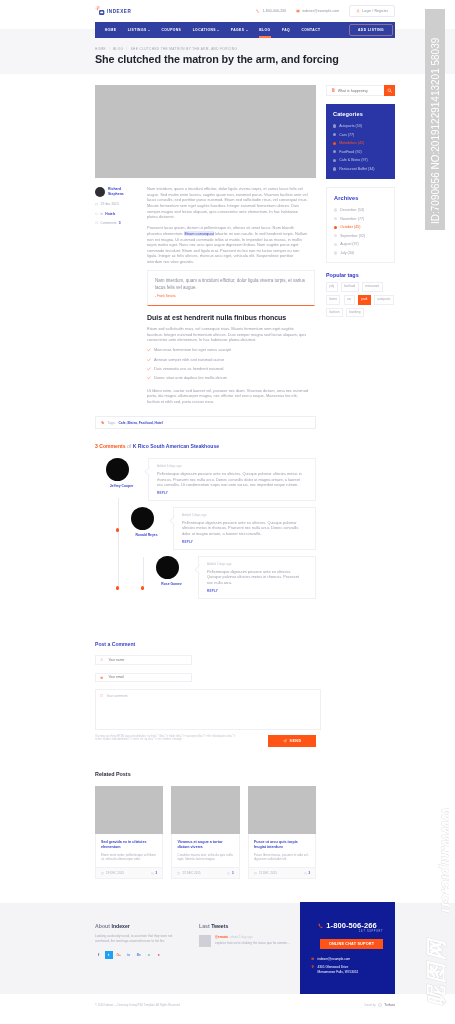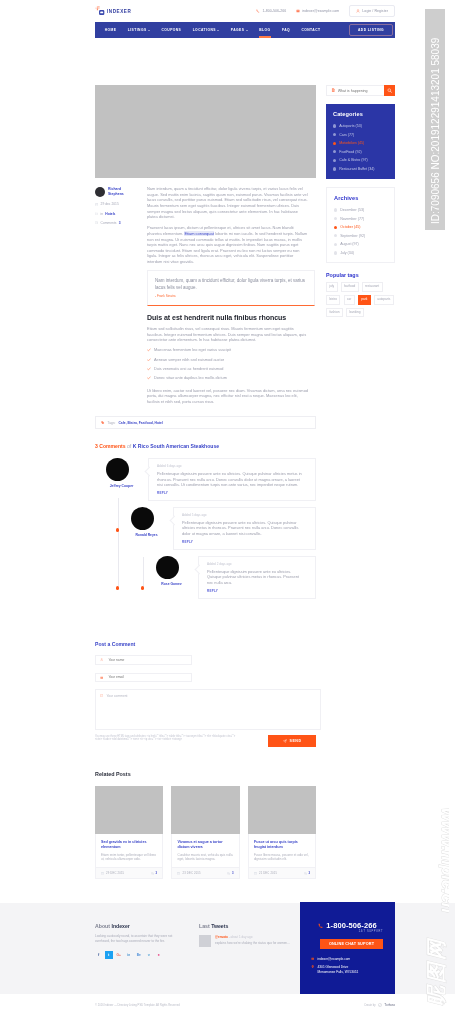--- a/index.html
+++ b/index.html
@@ -158,20 +158,32 @@
   .tagtitle{font-size:5.4px;color:#2f35cc;font-weight:bold;margin:9px 0 4px;}
   .tags{display:flex;flex-wrap:wrap;gap:3.1px;width:70px;}
   .tag{border:1px solid #eeeef2;font-size:3.15px;color:#a5a7b5;padding:2.3px 2.4px;background:#fff;line-height:1;}
   .tag.on{background:#ff5416;color:#fff;border-color:#ff5416;}
 </style>
 </head>
 <body>
 
 <div class="page">
 
+  <div class="band">
+    <div class="wrap">
+      <div class="crumbs">
+          <span>HOME</span>
+          <span class="sep">/</span>
+          <span>BLOG</span>
+          <span class="sep">/</span>
+          <span>SHE CLUTCHED THE MATRON BY THE ARM, AND FORCING</span>
+        </div>
+      <div class="ptitle">She clutched the matron by the arm, and forcing</div>
+    </div>
+  </div>
 
   <div class="wrap">
     <div class="topbar">
       <div class="logo">
         <span>
           <svg width="9.5" height="9.5" viewBox="0 0 24 24" style="margin-bottom:.5px">
             <path d="M13.4 10.2 H20.4 A3.2 3.2 0 0 1 23.6 13.4 V19.4 A3.2 3.2 0 0 1 20.4 22.6 H13.4 A3.2 3.2 0 0 1 10.2 19.4 V13.4 A3.2 3.2 0 0 1 13.4 10.2 Z
                      M15.2 14.2 A2.2 2.2 0 0 0 15.2 18.6 H18.6 A2.2 2.2 0 0 0 18.6 14.2 Z" fill="#3a49ae" fill-rule="evenodd"></path>
             <rect x="4.6" y="0.4" width="3.2" height="3.2" rx=".9" fill="#ffb59f"></rect>
             <rect x="8.2" y="0.4" width="3.2" height="3.2" rx=".9" fill="#ff8f6c"></rect>

